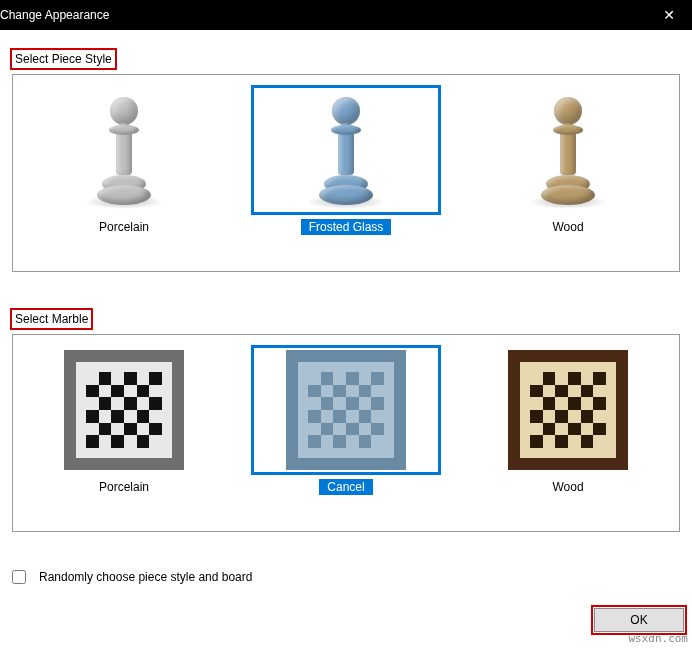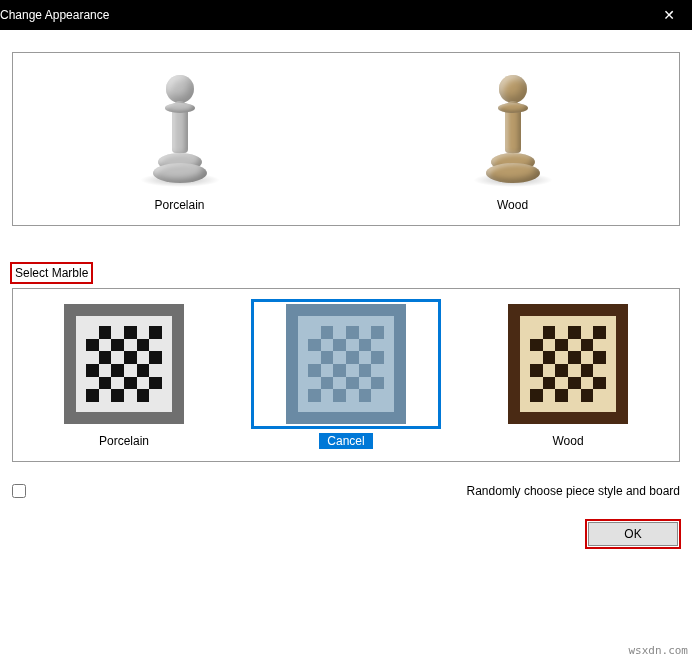--- a/index.html
+++ b/index.html
@@ -40,21 +40,21 @@
       color: #000;
       padding: 2px 3px;
       display: inline-block;
       margin-left: -2px;
     }
     .section-label.highlighted {
       border: 2px solid #c00;
     }
     fieldset.gallery {
       border: 1px solid #999;
-      padding: 10px 0 12px 0;
+      padding: 10px 0 36px 0;
       margin: 4px 0 36px 0;
     }
     .gallery-row {
       display: flex;
       justify-content: space-around;
       align-items: flex-start;
     }
     .option {
       width: 190px;
       display: flex;
@@ -166,78 +166,89 @@
       grid-template-columns: repeat(6,1fr);
       grid-template-rows: repeat(6,1fr);
     }
     .board .grid div.d { background: var(--dark); }
     .board .grid div.l { background: var(--light); }
 
     .checkbox-row {
       display:flex;
       align-items:center;
       gap:13px;
-      margin: 6px 12px 18px 12px;
-      justify-content: space-between;
+      margin: 22px 12px 18px 12px;
     }
     .checkbox-row input { width:14px; height:14px; }
 
     .button-row {
       display:flex;
       justify-content:flex-end;
       gap:10px;
-      padding: 6px 14px 10px 0;
+      padding: 6px 8px 10px 0;
     }
     .btn {
       width: 90px;
       height: 24px;
       border: 1px solid #888;
       background: #e1e1e1;
       font-size:12px;
       cursor:pointer;
     }
     .btn.highlighted {
       outline: 2px solid #c00;
       outline-offset: 1px;
     }
 
     .watermark {
       position:absolute;
       right:4px;
-      bottom:12px;
+      bottom:24px;
       font-size:11px;
       color:#888;
       font-family: monospace;
     }
   </style>
 </head>
 <body>
 
 <div class="titlebar">
   <span class="titlebar-title">Change Appearance</span>
   <div class="close-btn">
     <span>✕</span>
   </div>
 </div>
 
 <div class="content">
 
+  <span class="section-label highlighted">Select Piece Style</span>
   <fieldset class="gallery">
     <div class="gallery-row" id="piece-row">
         <div class="option">
     <div class="thumb">
       <div class="pawn" style="--pc:#bfbfbf">
         <div class="neck"></div>
               <div class="collar"></div>
               <div class="mid"></div>
               <div class="shadow"></div>
       </div>
     </div>
     <span class="option-label">Porcelain</span>
         </div>
+        <div class="option selected">
+    <div class="thumb">
+      <div class="pawn" style="--pc:#7aa3c8">
+        <div class="neck"></div>
+              <div class="collar"></div>
+              <div class="mid"></div>
+              <div class="shadow"></div>
+      </div>
+    </div>
+    <span class="option-label">Frosted Glass</span>
+        </div>
         <div class="option">
     <div class="thumb">
       <div class="pawn" style="--pc:#b89b6a">
         <div class="neck"></div>
               <div class="collar"></div>
               <div class="mid"></div>
               <div class="shadow"></div>
       </div>
     </div>
     <span class="option-label">Wood</span>

